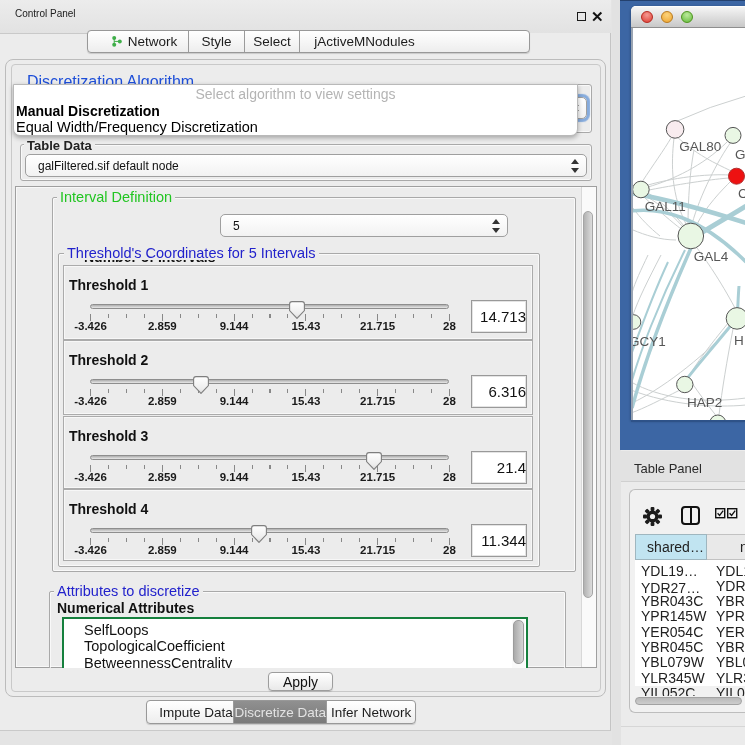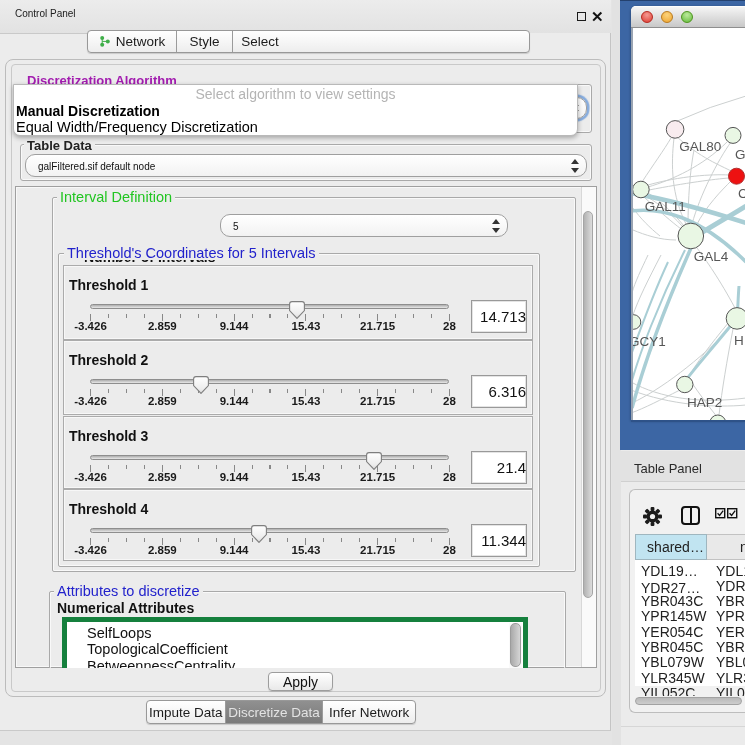--- a/index.html
+++ b/index.html
@@ -1,24 +1,24 @@
 <!DOCTYPE html>
 <html><head><meta charset="utf-8">
 <style>
 *{margin:0;padding:0;box-sizing:border-box;}
 html,body{width:745px;height:745px;overflow:hidden;}
 body{font-family:"Liberation Sans",sans-serif;background:#e4e4e4;position:relative;}
 .a{position:absolute;}
 .gb{position:absolute;border:1px solid #a9a9a9;border-radius:3px;box-shadow:inset 0 0 0 1px rgba(255,255,255,.7);}
 .gt{position:absolute;font-size:13px;background:#ececec;padding:0 3px;line-height:13px;}
-.seg{position:absolute;display:flex;border:1px solid #989898;border-radius:4px;background:linear-gradient(#ffffff,#ededed);box-shadow:0 1px 1px rgba(0,0,0,.15);overflow:hidden;}
+.seg{position:absolute;display:flex;border:1px solid #989898;border-radius:4px;background:linear-gradient(#ffffff,#ededed);box-shadow:0 1px 1px rgba(0,0,0,.15);overflow:hidden;padding-left:12px;}
 .seg div{font-size:13.5px;color:#1c1c1c;display:flex;align-items:center;justify-content:center;border-left:1px solid #9b9b9b;}
 .seg div:first-child{border-left:none;}
 .seg div.sel{background:linear-gradient(#909090,#7a7a7a);color:#e3e3e3;}
-.combo{position:absolute;background:linear-gradient(#ffffff,#f2f2f2);border:1px solid #9f9f9f;border-radius:10px;font-size:10px;color:#111;}
+.combo{position:absolute;background:linear-gradient(#ffffff,#f2f2f2);border:1px solid #9f9f9f;border-radius:5px;font-size:12px;color:#111;}
 .combo .ct{position:absolute;left:12px;top:50%;transform:translateY(-50%);white-space:nowrap;}
 .step{position:absolute;right:6px;top:50%;width:9px;height:16px;transform:translateY(-50%);}
 .step i{position:absolute;left:0;width:0;height:0;border-left:4.5px solid transparent;border-right:4.5px solid transparent;}
 .step .up{top:1px;border-bottom:5px solid #333;}
 .step .dn{bottom:1px;border-top:5px solid #333;}
 .tb{position:absolute;left:63px;width:470px;height:75px;border:1px solid #ababab;box-shadow:inset 0 0 0 1px rgba(255,255,255,.6);background:#ececec;}
 .tb b{position:absolute;left:5px;top:11px;font-size:14px;color:#111;}
 .track{position:absolute;left:26px;top:38px;width:359px;height:5px;border:1px solid #8e8e8e;border-radius:3px;background:linear-gradient(#adadad,#e8e8e8);}
 .minor{position:absolute;left:26px;top:48px;width:360px;height:4px;background:repeating-linear-gradient(90deg,#888 0 1px,transparent 1px 17.95px);}
 .major{position:absolute;left:26px;top:48px;width:360px;height:7px;background:repeating-linear-gradient(90deg,#888 0 1px,transparent 1px 71.8px);}
@@ -38,23 +38,24 @@
 <div class="a" style="left:11px;top:64px;width:590px;height:628px;border:1px solid #c9c9c9;border-radius:4px;"></div>
 <div class="seg" style="left:87px;top:30px;width:443px;height:23px;">
 <div style="width:88px;"><svg width="12" height="13" viewBox="0 0 12 13" style="margin-right:5px;">
         <circle cx="3.2" cy="3" r="2" fill="#3fae49"></circle>
         <circle cx="3.2" cy="9.8" r="2" fill="#3fae49"></circle>
         <circle cx="8.8" cy="6.4" r="2" fill="#3fae49"></circle>
         <path d="M3.2 3 L3.2 9.8 M3.2 6.4 L8.8 6.4" stroke="#3fae49" stroke-width="1"></path>
       </svg>Network</div>
 <div style="width:56px;">Style</div>
 <div style="width:55px;">Select</div>
+<div style="width:130px;">jActiveMNodules</div>
 </div>
 <div class="gb" style="left:20px;top:84px;width:572px;height:49px;"></div>
-<div class="a" style="left:24px;top:73px;font-size:13px;font-weight:700;color:#a21caf;background:#ececec;padding:0 3px;">Discretization Algorithm</div>
+<div class="a" style="left:24px;top:73px;font-size:16px;font-weight:400;color:#1d4ed8;background:#ececec;padding:0 3px;">Discretization Algorithm</div>
 <div class="combo" style="left:25px;top:97px;width:562px;height:22px;box-shadow:0 0 1px 2.5px rgba(100,150,215,.75);">
     <span class="step">
       <i class="up" style="border-bottom-color:#666;"></i>
       <i class="dn" style="border-top-color:#666;"></i>
     </span>
   </div>
 <div class="gb" style="left:20px;top:144px;width:572px;height:37px;"></div>
 <div class="a" style="left:24px;top:138px;font-size:13px;font-weight:600;color:#222;background:#ececec;padding:0 3px;">Table Data</div>
 <div class="combo" style="left:25px;top:154px;width:562px;height:23px;">
     <span class="ct">galFiltered.sif default node</span>
@@ -167,21 +168,21 @@
           </linearGradient>
         </defs>
         <path d="M3,0.6 L13,0.6 Q15.4,0.6 15.4,3 L15.4,9.6 L8,17.4 L0.6,9.6 L0.6,3 Q0.6,0.6 3,0.6 Z" fill="url(#thg4)" stroke="#7e7e7e" stroke-width="1.1"></path>
       </svg></div>
     <div class="tfield">11.344</div>
   </div>
 <div class="a" style="left:16px;top:560px;width:565px;height:108px;overflow:hidden;">
 <div class="gb" style="left:33px;top:31px;width:517px;height:200px;border-radius:2px;"></div>
 <div class="gt" style="left:38px;top:25px;color:#2222cc;font-size:14.5px;">Attributes to discretize</div>
 <div class="a" style="left:41px;top:40px;font-size:14px;font-weight:bold;color:#111;">Numerical Attributes</div>
-<div class="a" style="left:46px;top:57px;width:466px;height:70px;background:#fff;border:5px solid #15803d;font-size:14.5px;color:#111;">
+<div class="a" style="left:46px;top:57px;width:466px;height:70px;background:#fff;border:2px solid #15803d;font-size:14.5px;color:#111;">
 <div style="padding:3px 0 0 20px;line-height:16.3px;">SelfLoops<br>TopologicalCoefficient<br>BetweennessCentrality<br></div>
 <div class="a" style="right:1px;top:1px;width:13px;height:68px;background:#fafafa;"></div>
 <div class="a" style="right:2px;top:1px;width:11px;height:44px;border-radius:5px;background:linear-gradient(90deg,#aaa,#d5d5d5);border:1px solid #9c9c9c;"></div>
 </div>
 </div>
 <div class="a" style="left:268px;top:672px;width:65px;height:19px;background:linear-gradient(#fff,#e9e9e9);border:1px solid #9d9d9d;border-radius:4px;font-size:14px;color:#111;text-align:center;line-height:18px;box-shadow:0 1px 1px rgba(0,0,0,.12);">Apply</div>
 <div class="seg" style="left:146px;top:700px;width:270px;height:24px;">
 <div style="width:93px;">Impute Data</div>
 <div class="sel" style="width:117px;">Discretize Data</div>
 <div style="width:111px;">Infer Network</div>

